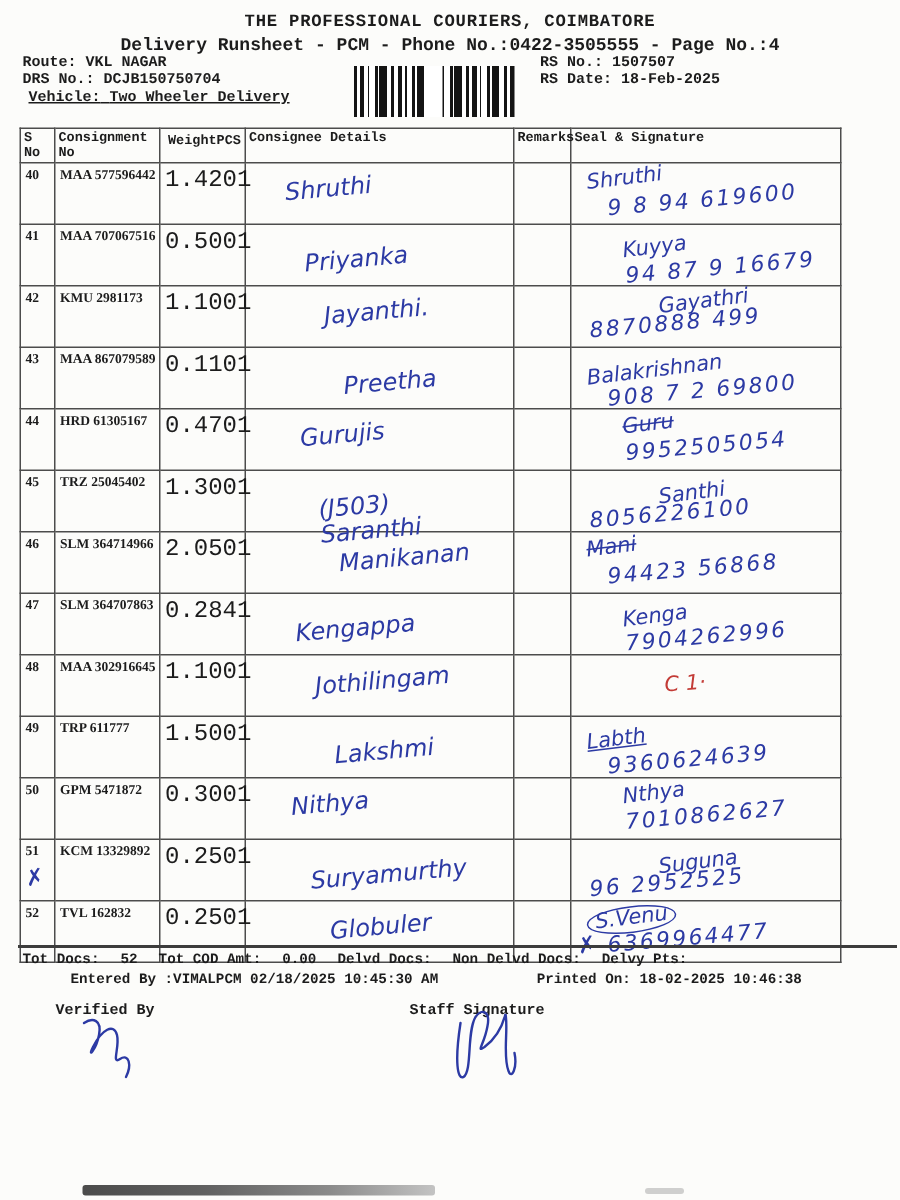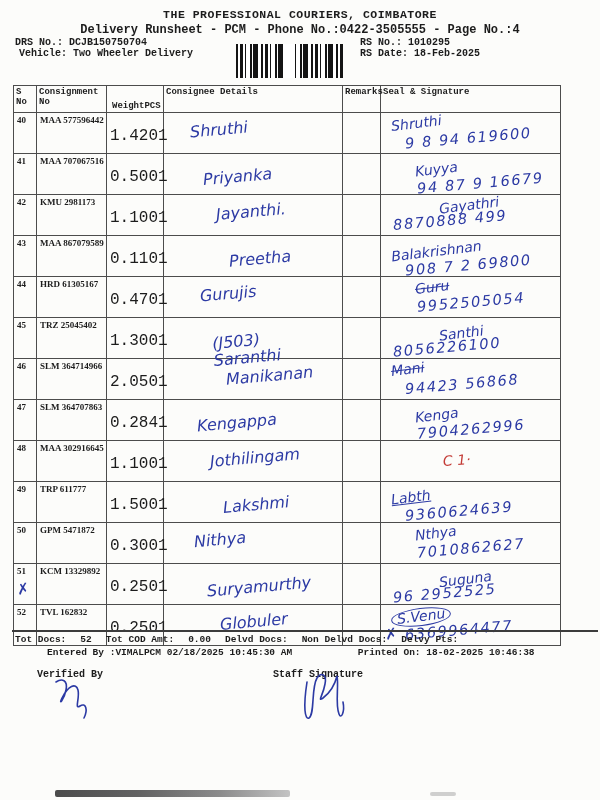--- a/index.html
+++ b/index.html
@@ -5,34 +5,34 @@
   html,body{margin:0;padding:0;}
   body{width:600px;height:800px;background:#e9e9e6;font-family:"Liberation Mono","DejaVu Sans Mono",monospace;}
   #page{position:relative;width:600px;height:800px;background:#fcfcfa;overflow:hidden;color:#1c1c1c;}
   .abs{position:absolute;}
   .print{color:#1c1c1c;font-weight:700;}
   .title{top:8px;left:0;width:600px;text-align:center;font-size:11.5px;font-weight:700;letter-spacing:.5px;}
   .subtitle{top:23px;left:0;width:600px;text-align:center;font-size:12px;font-weight:700;}
   .info{font-size:10px;font-weight:700;line-height:11.4px;}
   .info-left{top:37px;left:15px;}
   .info-right{top:37px;left:360px;}
-  .vehicle-indent{padding-left:4px;}
+  .vehicle-indent{padding-left:4px;text-decoration:underline;}
   
   .barcode{top:44px;left:236px;width:107px;height:34px;
     background:repeating-linear-gradient(90deg,#141414 0 2px,#fff 2px 4px,#141414 4px 7px,#fff 7px 9px,#141414 9px 10px,#fff 10px 14px,#141414 14px 16px,#fff 16px 17px,#141414 17px 22px,#fff 22px 25px);}
   .barcode .gap{position:absolute;left:46%;top:0;width:9%;height:100%;background:#fff;}
   
   table.runsheet{position:absolute;top:85px;left:13px;width:547px;border-collapse:collapse;table-layout:fixed;}
   table.runsheet th,table.runsheet td{border:1px solid #4c4c4c;padding:0;vertical-align:top;position:relative;overflow:visible;}
   table.runsheet th{height:11px;font-size:9px;font-weight:700;text-align:left;padding:1px 2px;line-height:10px;}
   table.runsheet td{height:40px;}
   th.c-seal{text-align:center;}
   .col-sno{width:23px;}.col-con{width:70px;}.col-wp{width:57px;}.col-cd{width:179px;}.col-rm{width:38px;}.col-sl{width:180px;}
   .pr{font-size:9px;font-weight:700;padding:2px 2px 0 3px;line-height:10px;white-space:nowrap;font-family:Liberation Serif, serif;}
-  .wp-wrap{display:flex;justify-content:space-between;padding:14px 8px 0 3px;}
+  .wp-wrap{display:flex;justify-content:space-between;padding:2px 8px 0 3px;}
   
   .hw{font-family:"DejaVu Sans",sans-serif;font-style:italic;color:var(--ink,#2c3aa4);position:absolute;white-space:pre-line;line-height:1.05;pointer-events:none;}
   .hw.consignee{font-size:16px;transform:rotate(-5deg);}
   .hw.sig-name{font-size:14px;transform:rotate(-7deg);}
   .hw.phone{font-size:14.5px;letter-spacing:1.6px;transform:rotate(-5deg);white-space:nowrap;}
   .hw.mark{font-size:15px;left:3px;top:18px;transform:rotate(-10deg);}
   .hw.note{font-size:14px;color:var(--ink-red,#c33b36);transform:rotate(-4deg);}
   .strike{text-decoration:line-through;}
   .underl{text-decoration:underline;}
   .circle{border:1.5px solid var(--ink,#2c3aa4);border-radius:50%;padding:0 5px 1px 5px;}
@@ -52,30 +52,31 @@
 </style>
 </head>
 <body>
 
 <div id="page">
 
   <div class="abs title print">THE PROFESSIONAL COURIERS, COIMBATORE</div>
   <div class="abs subtitle print">Delivery Runsheet - PCM - Phone No.:0422-3505555 - Page No.:4</div>
 
   <div class="abs info info-left">
+    <div><span>Route:</span> <span>VKL NAGAR</span></div>
     <div><span>DRS No.:</span> <span>DCJB150750704</span></div>
     <div class="vehicle-indent"><span>Vehicle:</span> <span>Two Wheeler Delivery</span></div>
   </div>
 
   <div class="abs barcode">
       <span class="gap"></span>
     </div>
 
   <div class="abs info info-right">
-    <div><span>RS No.:</span> <span>1010295</span></div>
+    <div><span>RS No.:</span> <span>1507507</span></div>
     <div><span>RS Date:</span> <span>18-Feb-2025</span></div>
   </div>
 
   <table class="runsheet">
     <colgroup>
       <col class="col-sno">
         <col class="col-con">
         <col class="col-wp">
         <col class="col-cd">
         <col class="col-rm">

